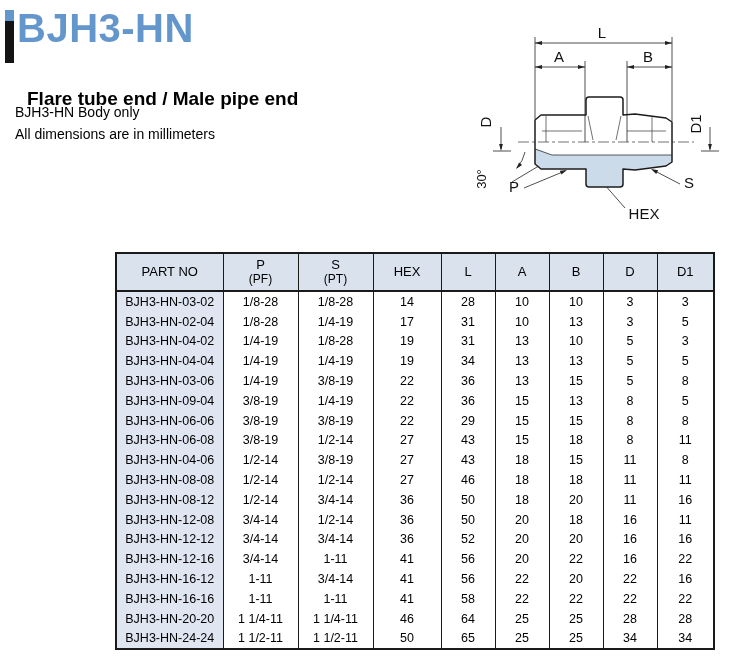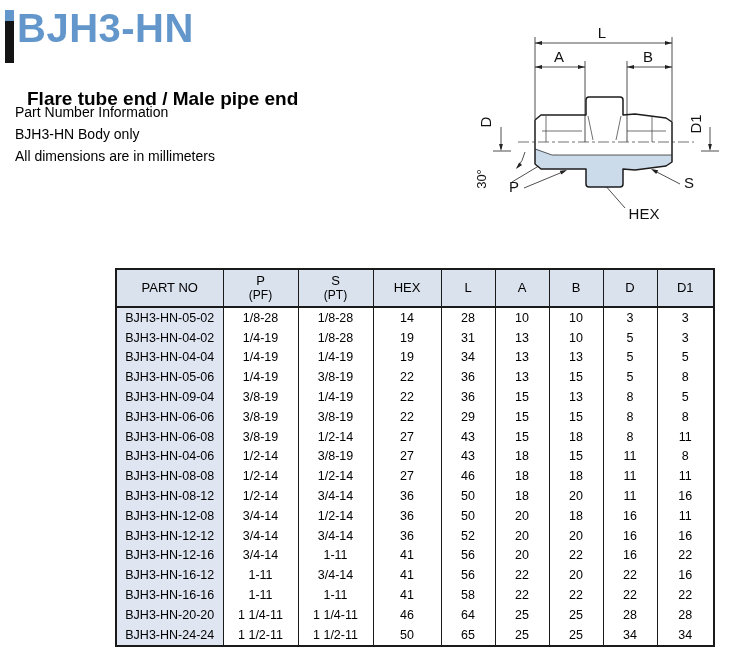--- a/index.html
+++ b/index.html
@@ -22,21 +22,20 @@
   .info-lines{position:absolute;left:15px;top:101px;font-size:14px;line-height:22px;}
   .info-lines div{white-space:nowrap;}
   
   .diagram{position:absolute;left:430px;top:0;width:300px;height:235px;}
   
   table.dim{
     position:absolute;left:115px;top:252px;width:598px;
     border-collapse:collapse;table-layout:fixed;
     border:2px solid var(--border);
     font-size:12.5px;
-    margin-top:16px;
   }
   table.dim th, table.dim td{
     border-left:1px solid var(--border);border-right:1px solid var(--border);
     text-align:center;vertical-align:middle;padding:0;
   }
   table.dim thead th{
     height:36px;background:var(--header-bg);
     border-bottom:2px solid var(--border);
     font-weight:normal;font-size:13px;line-height:1.1;
   }
@@ -51,21 +50,20 @@
 
   <div class="accent-bar">
     <div class="seg-blue"></div>
     <div class="seg-black"></div>
   </div>
 
   <h1 class="page-title">BJH3-HN</h1>
   <h2 class="subtitle">Flare tube end / Male pipe end</h2>
 
   <div class="info-lines">
-    <div>Part Number Information</div>
     <div>BJH3-HN Body only</div>
     <div>All dimensions are in millimeters</div>
   </div>
 
   <svg class="diagram" viewBox="0 0 300 235" xmlns="http://www.w3.org/2000/svg">
 
     <g stroke="#222" stroke-width="0.8" fill="none">
       <line x1="105" y1="37" x2="105" y2="119"></line>
       <line x1="242" y1="37" x2="242" y2="121"></line>
       <line x1="155" y1="61" x2="155" y2="142"></line>
@@ -171,31 +169,42 @@
           <th>
             <div>D</div>
           </th>
           <th>
             <div>D1</div>
           </th>
         </tr>
     </thead>
     <tbody>
         <tr>
-          <td class="partno">BJH3-HN-05-02</td>
+          <td class="partno">BJH3-HN-03-02</td>
           <td>1/8-28</td>
           <td>1/8-28</td>
           <td>14</td>
           <td>28</td>
           <td>10</td>
           <td>10</td>
           <td>3</td>
           <td>3</td>
         </tr>
         <tr>
+          <td class="partno">BJH3-HN-02-04</td>
+          <td>1/8-28</td>
+          <td>1/4-19</td>
+          <td>17</td>
+          <td>31</td>
+          <td>10</td>
+          <td>13</td>
+          <td>3</td>
+          <td>5</td>
+        </tr>
+        <tr>
           <td class="partno">BJH3-HN-04-02</td>
           <td>1/4-19</td>
           <td>1/8-28</td>
           <td>19</td>
           <td>31</td>
           <td>13</td>
           <td>10</td>
           <td>5</td>
           <td>3</td>
         </tr>
@@ -204,21 +213,21 @@
           <td>1/4-19</td>
           <td>1/4-19</td>
           <td>19</td>
           <td>34</td>
           <td>13</td>
           <td>13</td>
           <td>5</td>
           <td>5</td>
         </tr>
         <tr>
-          <td class="partno">BJH3-HN-05-06</td>
+          <td class="partno">BJH3-HN-03-06</td>
           <td>1/4-19</td>
           <td>3/8-19</td>
           <td>22</td>
           <td>36</td>
           <td>13</td>
           <td>15</td>
           <td>5</td>
           <td>8</td>
         </tr>
         <tr>

